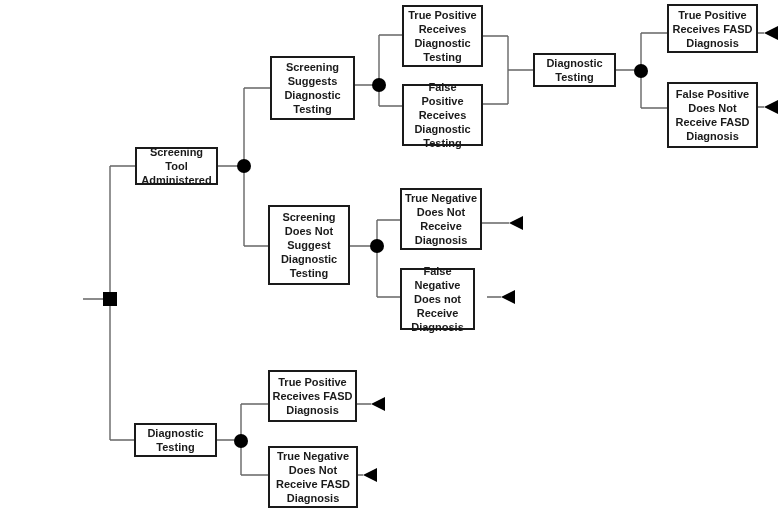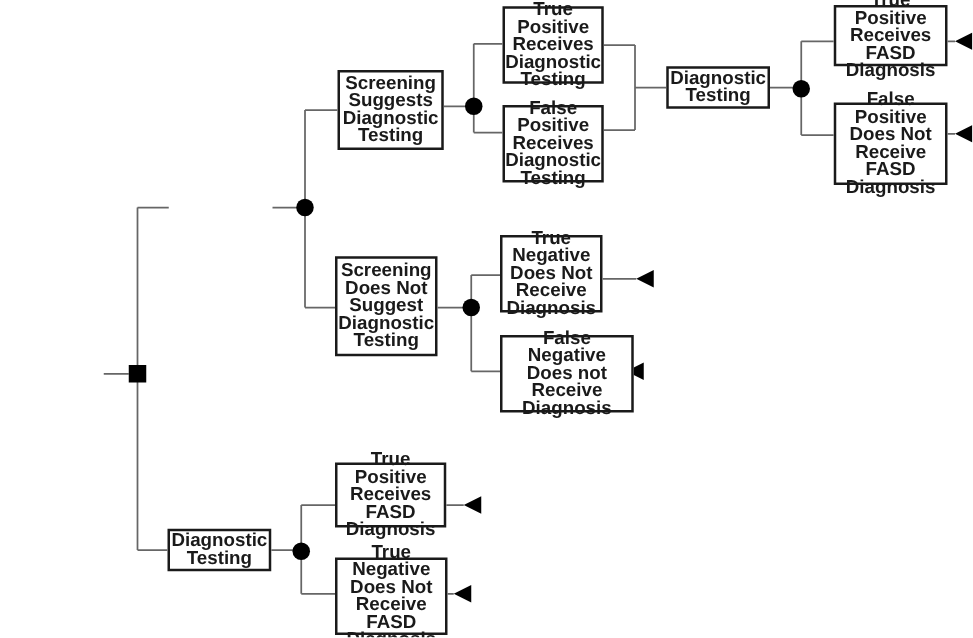--- a/index.html
+++ b/index.html
@@ -11,36 +11,36 @@
     overflow:hidden;
   }
   .wires{position:absolute;left:0;top:0;}
   .node{
     position:absolute;
     box-sizing:border-box;
     background:#ffffff;
     border:2px solid #1a1a1a;
     display:flex;align-items:center;justify-content:center;
     text-align:center;
-    font-size:15px;line-height:14px;font-weight:700;color:#1a1a1a;
+    font-size:11px;line-height:14px;font-weight:700;color:#1a1a1a;
     white-space:pre-line;
     padding:13px 2px;
   }
   
   .b-patient          {left:2px;   top:275px; width:81px; height:47px;}
   .b-screeningTool    {left:135px; top:147px; width:83px; height:38px;}
   .b-screeningSuggests{left:270px; top:56px;  width:85px; height:64px;}
   .b-truePosDx        {left:402px; top:5px;   width:81px; height:62px;}
   .b-falsePosDx       {left:402px; top:84px;  width:81px; height:62px;}
   .b-dxTesting1       {left:533px; top:53px;  width:83px; height:34px;}
   .b-truePosFASD      {left:667px; top:4px;   width:91px; height:49px;}
   .b-falsePosNoFASD   {left:667px; top:82px;  width:91px; height:66px;}
   .b-screeningNotSug  {left:268px; top:205px; width:82px; height:80px;}
   .b-trueNegNoDx      {left:400px; top:188px; width:82px; height:62px;}
-  .b-falseNegNoDx     {left:400px; top:268px; width:107px; height:62px;}
+  .b-falseNegNoDx     {left:400px; top:268px; width:75px; height:62px;}
   .b-dxTesting2       {left:134px; top:423px; width:83px; height:34px;}
   .b-truePosFASD2     {left:268px; top:370px; width:89px; height:52px;}
   .b-trueNegNoFASD    {left:268px; top:446px; width:90px; height:62px;}
 </style>
 </head>
 <body>
 
 <div class="canvas">
 
   <svg class="wires" width="778" height="510" viewBox="0 0 778 510">
@@ -90,20 +90,22 @@
 
     <polygon points="764,33 778,26 778,40" fill="#000000"></polygon>
     <polygon points="764,107 778,100 778,114" fill="#000000"></polygon>
     <polygon points="509,223 523,216 523,230" fill="#000000"></polygon>
     <polygon points="501,297 515,290 515,304" fill="#000000"></polygon>
     <polygon points="371,404 385,397 385,411" fill="#000000"></polygon>
     <polygon points="363,475 377,468 377,482" fill="#000000"></polygon>
   </svg>
 
 
+  <div class="node b-screeningTool">Screening Tool
+Administered</div>
 
   <div class="node b-screeningSuggests">Screening
 Suggests
 Diagnostic
 Testing</div>
 
   <div class="node b-truePosDx">True Positive
 Receives
 Diagnostic
 Testing</div>

